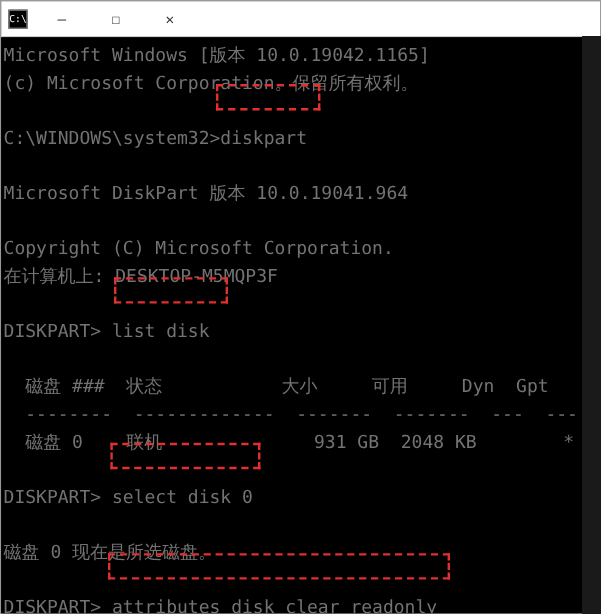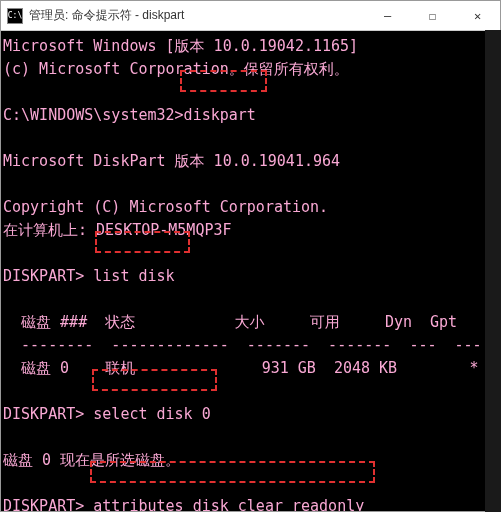--- a/index.html
+++ b/index.html
@@ -52,21 +52,21 @@
     display: flex;
     align-items: center;
     justify-content: center;
     font-family: monospace;
     font-size: 12px;
     color: #333;
   }
   .terminal {
     flex: 1;
     background: #000;
-    color: #f9a8d4;
+    color: #737373;
     font-family: "NSimSun", "SimSun", "Consolas", monospace;
     font-size: 15px;
     line-height: 23px;
     padding: 4px 2px;
     white-space: pre;
     overflow: hidden;
     position: relative;
   }
   .highlight-box {
     position: absolute;
@@ -83,21 +83,20 @@
   }
 </style>
 </head>
 <body>
 
 <div class="window">
   <div class="titlebar">
     <div class="titlebar-icon">
         <span>C:\</span>
       </div>
-    <div class="titlebar-text">管理员: 命令提示符 - diskpart</div>
     <div class="window-controls">
       <div class="win-btn">—</div>
       <div class="win-btn">☐</div>
       <div class="win-btn">✕</div>
     </div>
   </div>
 
   <div class="terminal"><span>Microsoft Windows [版本 10.0.19042.1165]</span>
 <span>(c) Microsoft Corporation。保留所有权利。</span>
 <span></span>

